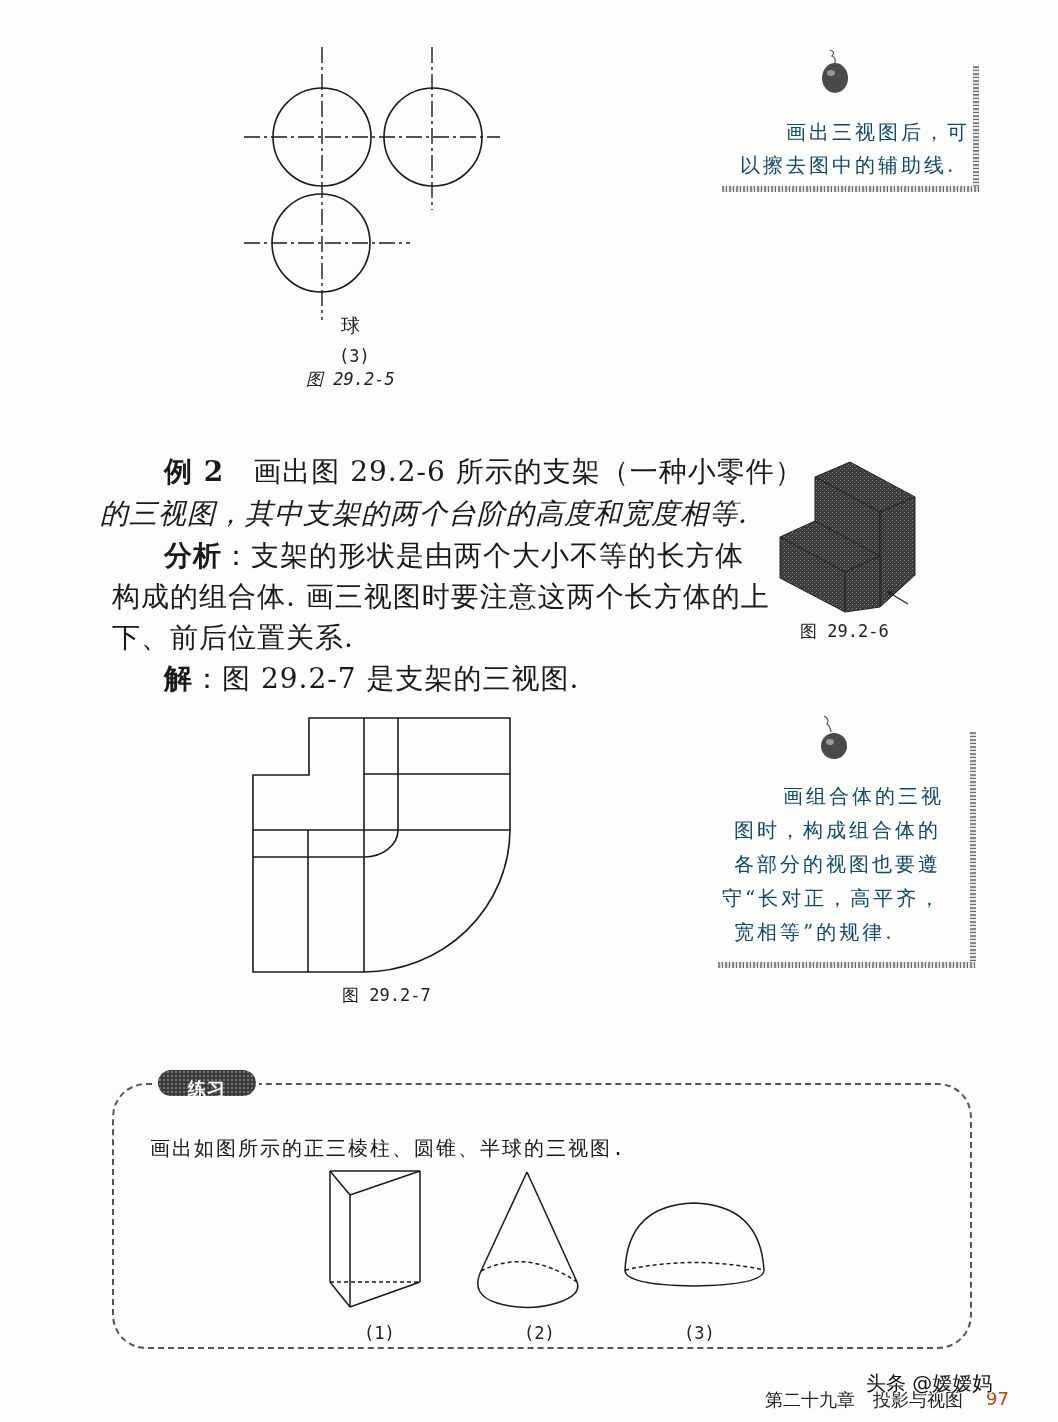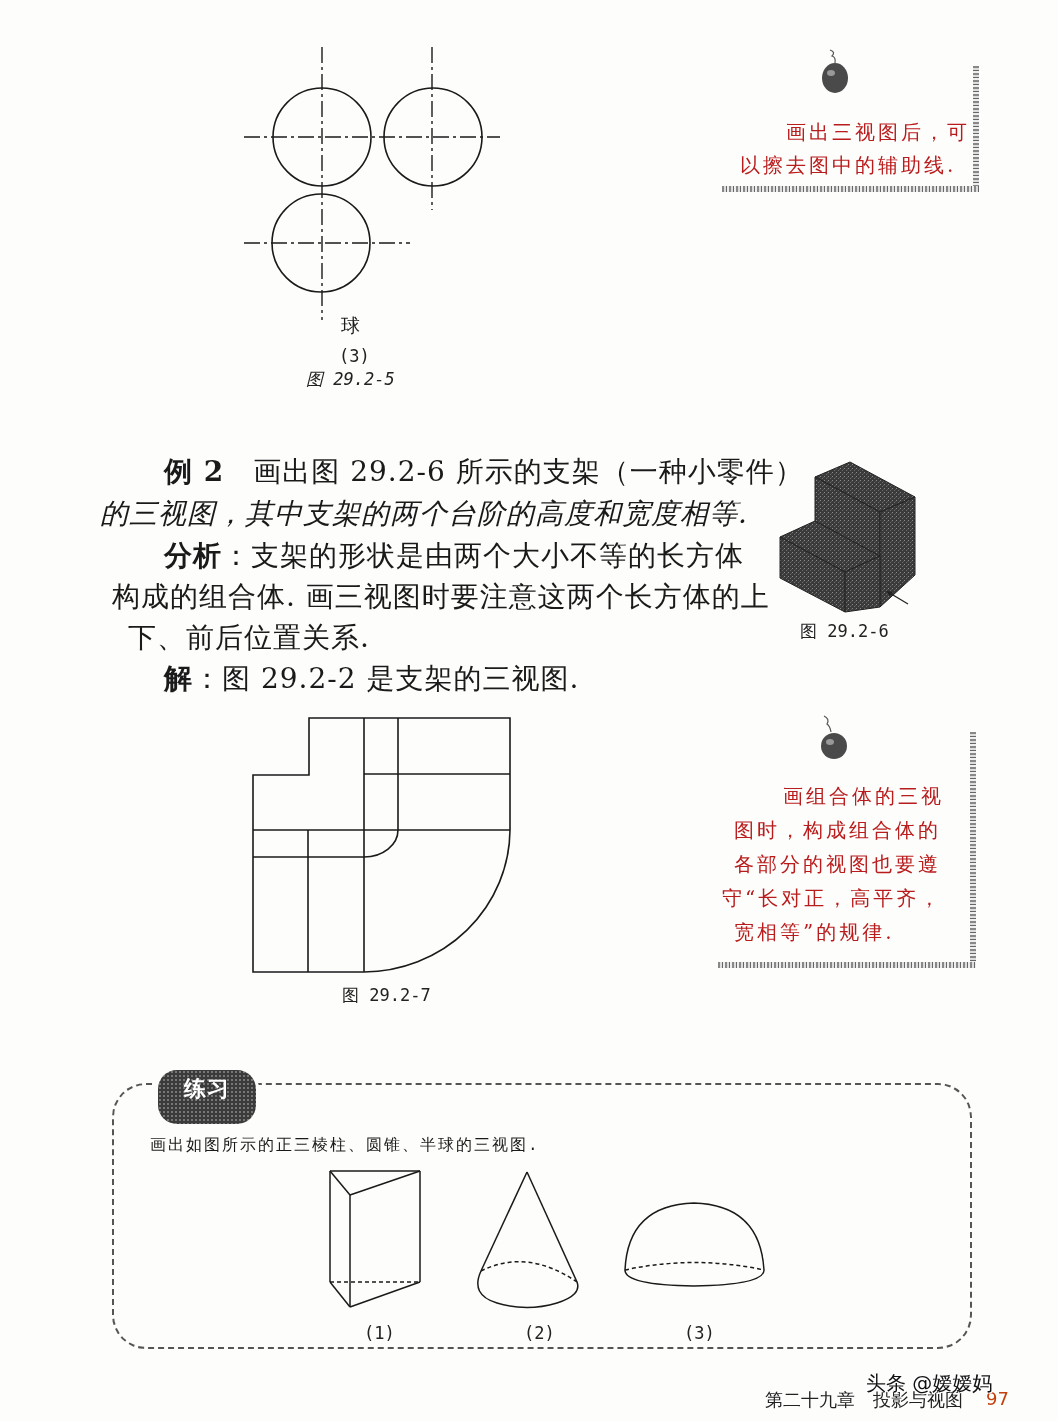--- a/index.html
+++ b/index.html
@@ -7,37 +7,37 @@
     width: 1058px; height: 1422px; position: relative; overflow: hidden;
     background: #fdfdfc;
     font-family: "DejaVu Serif", "Liberation Serif", serif;
     color: #1a1a1a;
   }
   .abs { position: absolute; }
   svg { position: absolute; overflow: visible; }
   .caption { font-family: "DejaVu Sans Mono", "Liberation Mono", monospace; font-size: 17px; color: #222; white-space: nowrap; }
   .body-text { font-size: 28px; line-height: 40px; letter-spacing: 1px; white-space: nowrap; color: #1a1a1a; }
   .bold { font-weight: bold; }
-  .note-text { font-size: 20px; line-height: 37px; letter-spacing: 3px; white-space: nowrap; color: #b91c1c; }
+  .note-text { font-size: 20px; line-height: 37px; letter-spacing: 3px; white-space: nowrap; color: #0c4a6e; }
   .note-frame-right { position: absolute; width: 6px; background: repeating-linear-gradient(180deg, #888 0 2px, #ddd 2px 4px, #666 4px 5px, #eee 5px 7px); }
   .note-frame-bottom { position: absolute; height: 6px; background: repeating-linear-gradient(90deg, #888 0 2px, #ddd 2px 4px, #666 4px 5px, #eee 5px 7px); }
   .exercise-box {
     position: absolute; left: 112px; top: 1083px; width: 860px; height: 266px;
     border: 2px dashed #555; border-radius: 34px; box-sizing: border-box;
   }
   .exercise-tag {
-    position: absolute; left: 158px; top: 1070px; width: 98px; height: 54px;
+    position: absolute; left: 158px; top: 1070px; width: 98px; height: 26px;
     border-radius: 19px; background: #3b3b3b;
     background-image: radial-gradient(#777 1px, transparent 1px);
     background-size: 4px 4px;
-    color: #fff; font-family: "DejaVu Sans", sans-serif; font-weight: bold; font-size: 22px;
+    color: #fff; font-family: "DejaVu Sans", sans-serif; font-weight: bold; font-size: 18px;
     line-height: 38px; text-align: center; letter-spacing: 1px;
     box-shadow: 0 0 0 3px #fdfdfc;
   }
-  .exercise-text { font-size: 16px; letter-spacing: 2px; white-space: nowrap; font-family: Liberation Mono, monospace; }
+  .exercise-text { font-size: 20px; letter-spacing: 2px; white-space: nowrap; font-family: Liberation Mono, monospace; }
   .footer { font-family: "DejaVu Sans", "Liberation Sans", sans-serif; font-size: 18px; color: #222; white-space: nowrap; margin-left: 48px; }
   .watermark { font-family: "DejaVu Sans", sans-serif; font-size: 20px; color: #111; white-space: nowrap; text-shadow: 0 0 2px #fff, 1px 1px 0 #fff; }
 </style>
 </head>
 <body>
 
 <svg width="1058" height="1422" style="left:0;top:0;">
   <g fill="none" stroke="#1a1a1a" stroke-width="1.6">
     <circle cx="322" cy="137" r="49"></circle>
     <circle cx="433" cy="137" r="49"></circle>
@@ -68,23 +68,23 @@
 
 <div>
   <div class="abs body-text" style="left:164px;top:452px;">
     <span class="bold">例 2</span><span>　</span><span>画出图 29.2-6 所示的支架（一种小零件）</span>
   </div>
   <div class="abs body-text" style="left:100px;top:494px;font-style:italic;">的三视图，其中支架的两个台阶的高度和宽度相等.</div>
   <div class="abs body-text" style="left:164px;top:536px;">
     <span class="bold">分析</span><span>：支架的形状是由两个大小不等的长方体</span>
   </div>
   <div class="abs body-text" style="left:112px;top:577px;">构成的组合体. 画三视图时要注意这两个长方体的上</div>
-  <div class="abs body-text" style="left:128px;top:618px;text-align:center;">下、前后位置关系.</div>
+  <div class="abs body-text" style="left:112px;top:618px;text-align:center;">下、前后位置关系.</div>
   <div class="abs body-text" style="left:164px;top:659px;">
-    <span class="bold">解</span><span>：图 29.2-2 是支架的三视图.</span>
+    <span class="bold">解</span><span>：图 29.2-7 是支架的三视图.</span>
   </div>
 </div>
 
 <svg width="1058" height="1422" style="left:0;top:0;pointer-events:none;">
   <defs>
     <pattern id="noise" width="4" height="4" patternUnits="userSpaceOnUse">
       <rect width="4" height="4" fill="#3a3a3a"></rect>
       <rect x="0" y="0" width="1" height="1" fill="#8a8a8a"></rect>
       <rect x="2" y="2" width="1" height="1" fill="#6e6e6e"></rect>
       <rect x="3" y="1" width="1" height="1" fill="#555"></rect>

